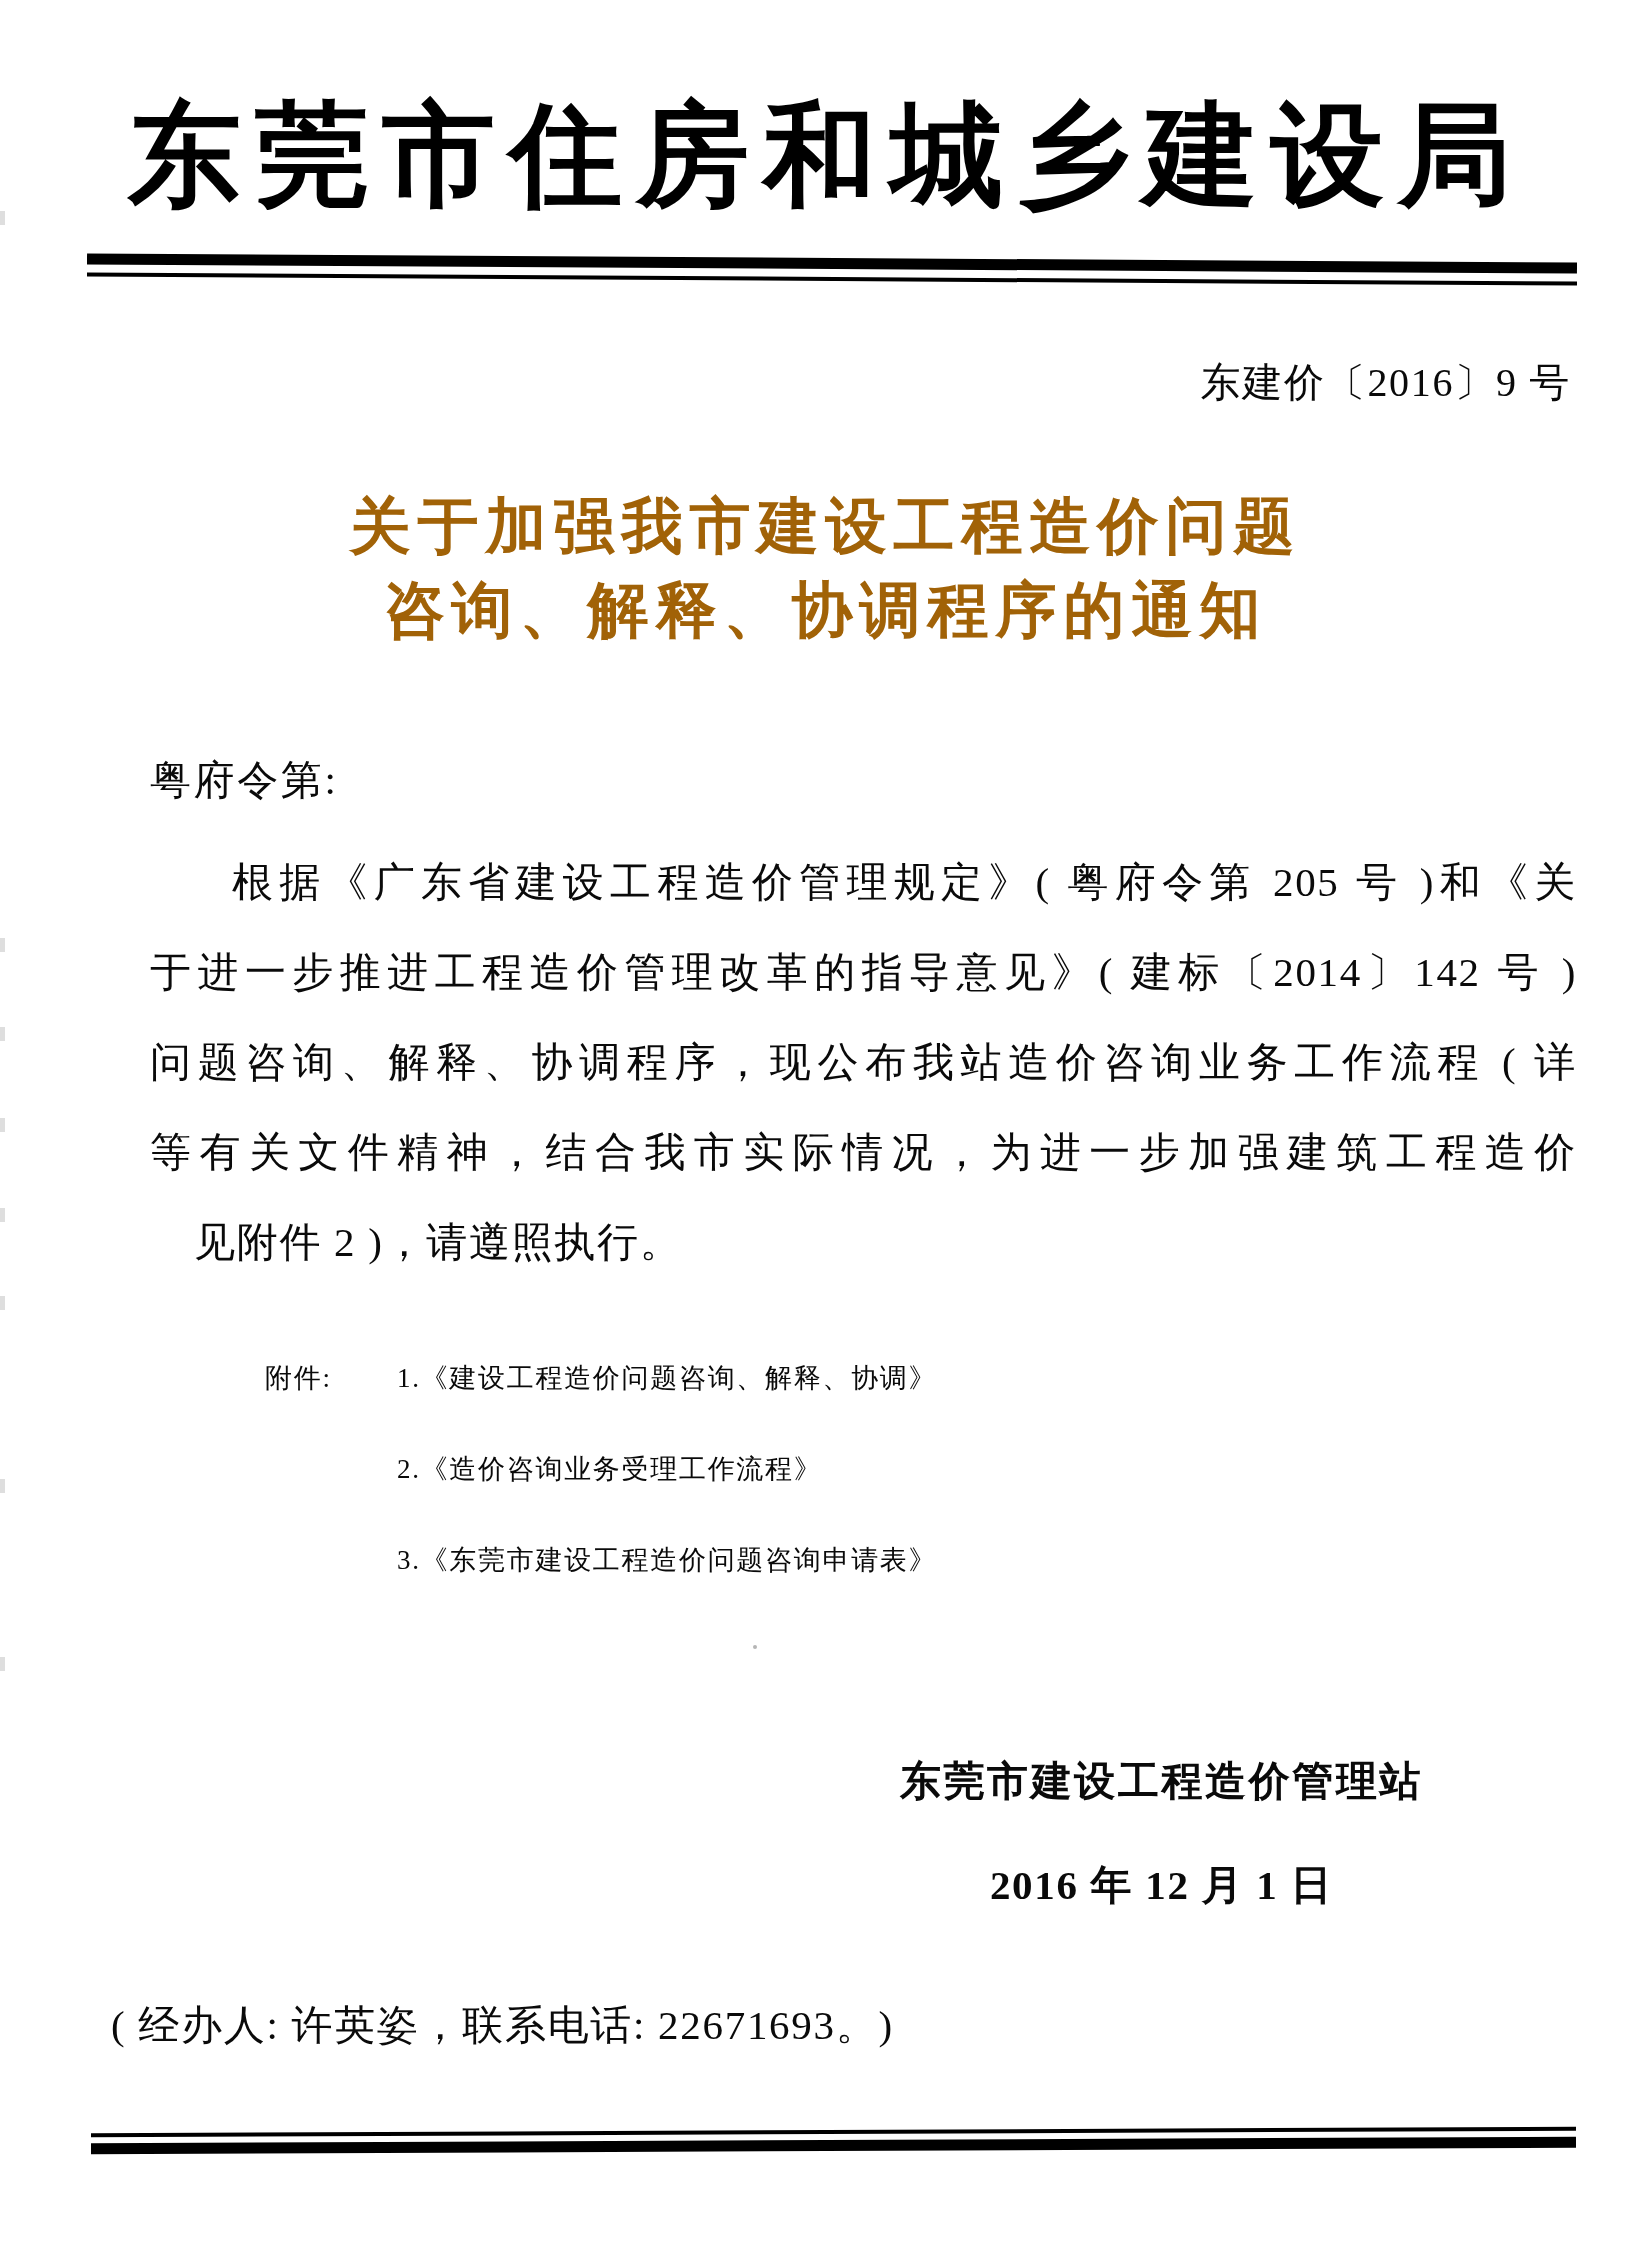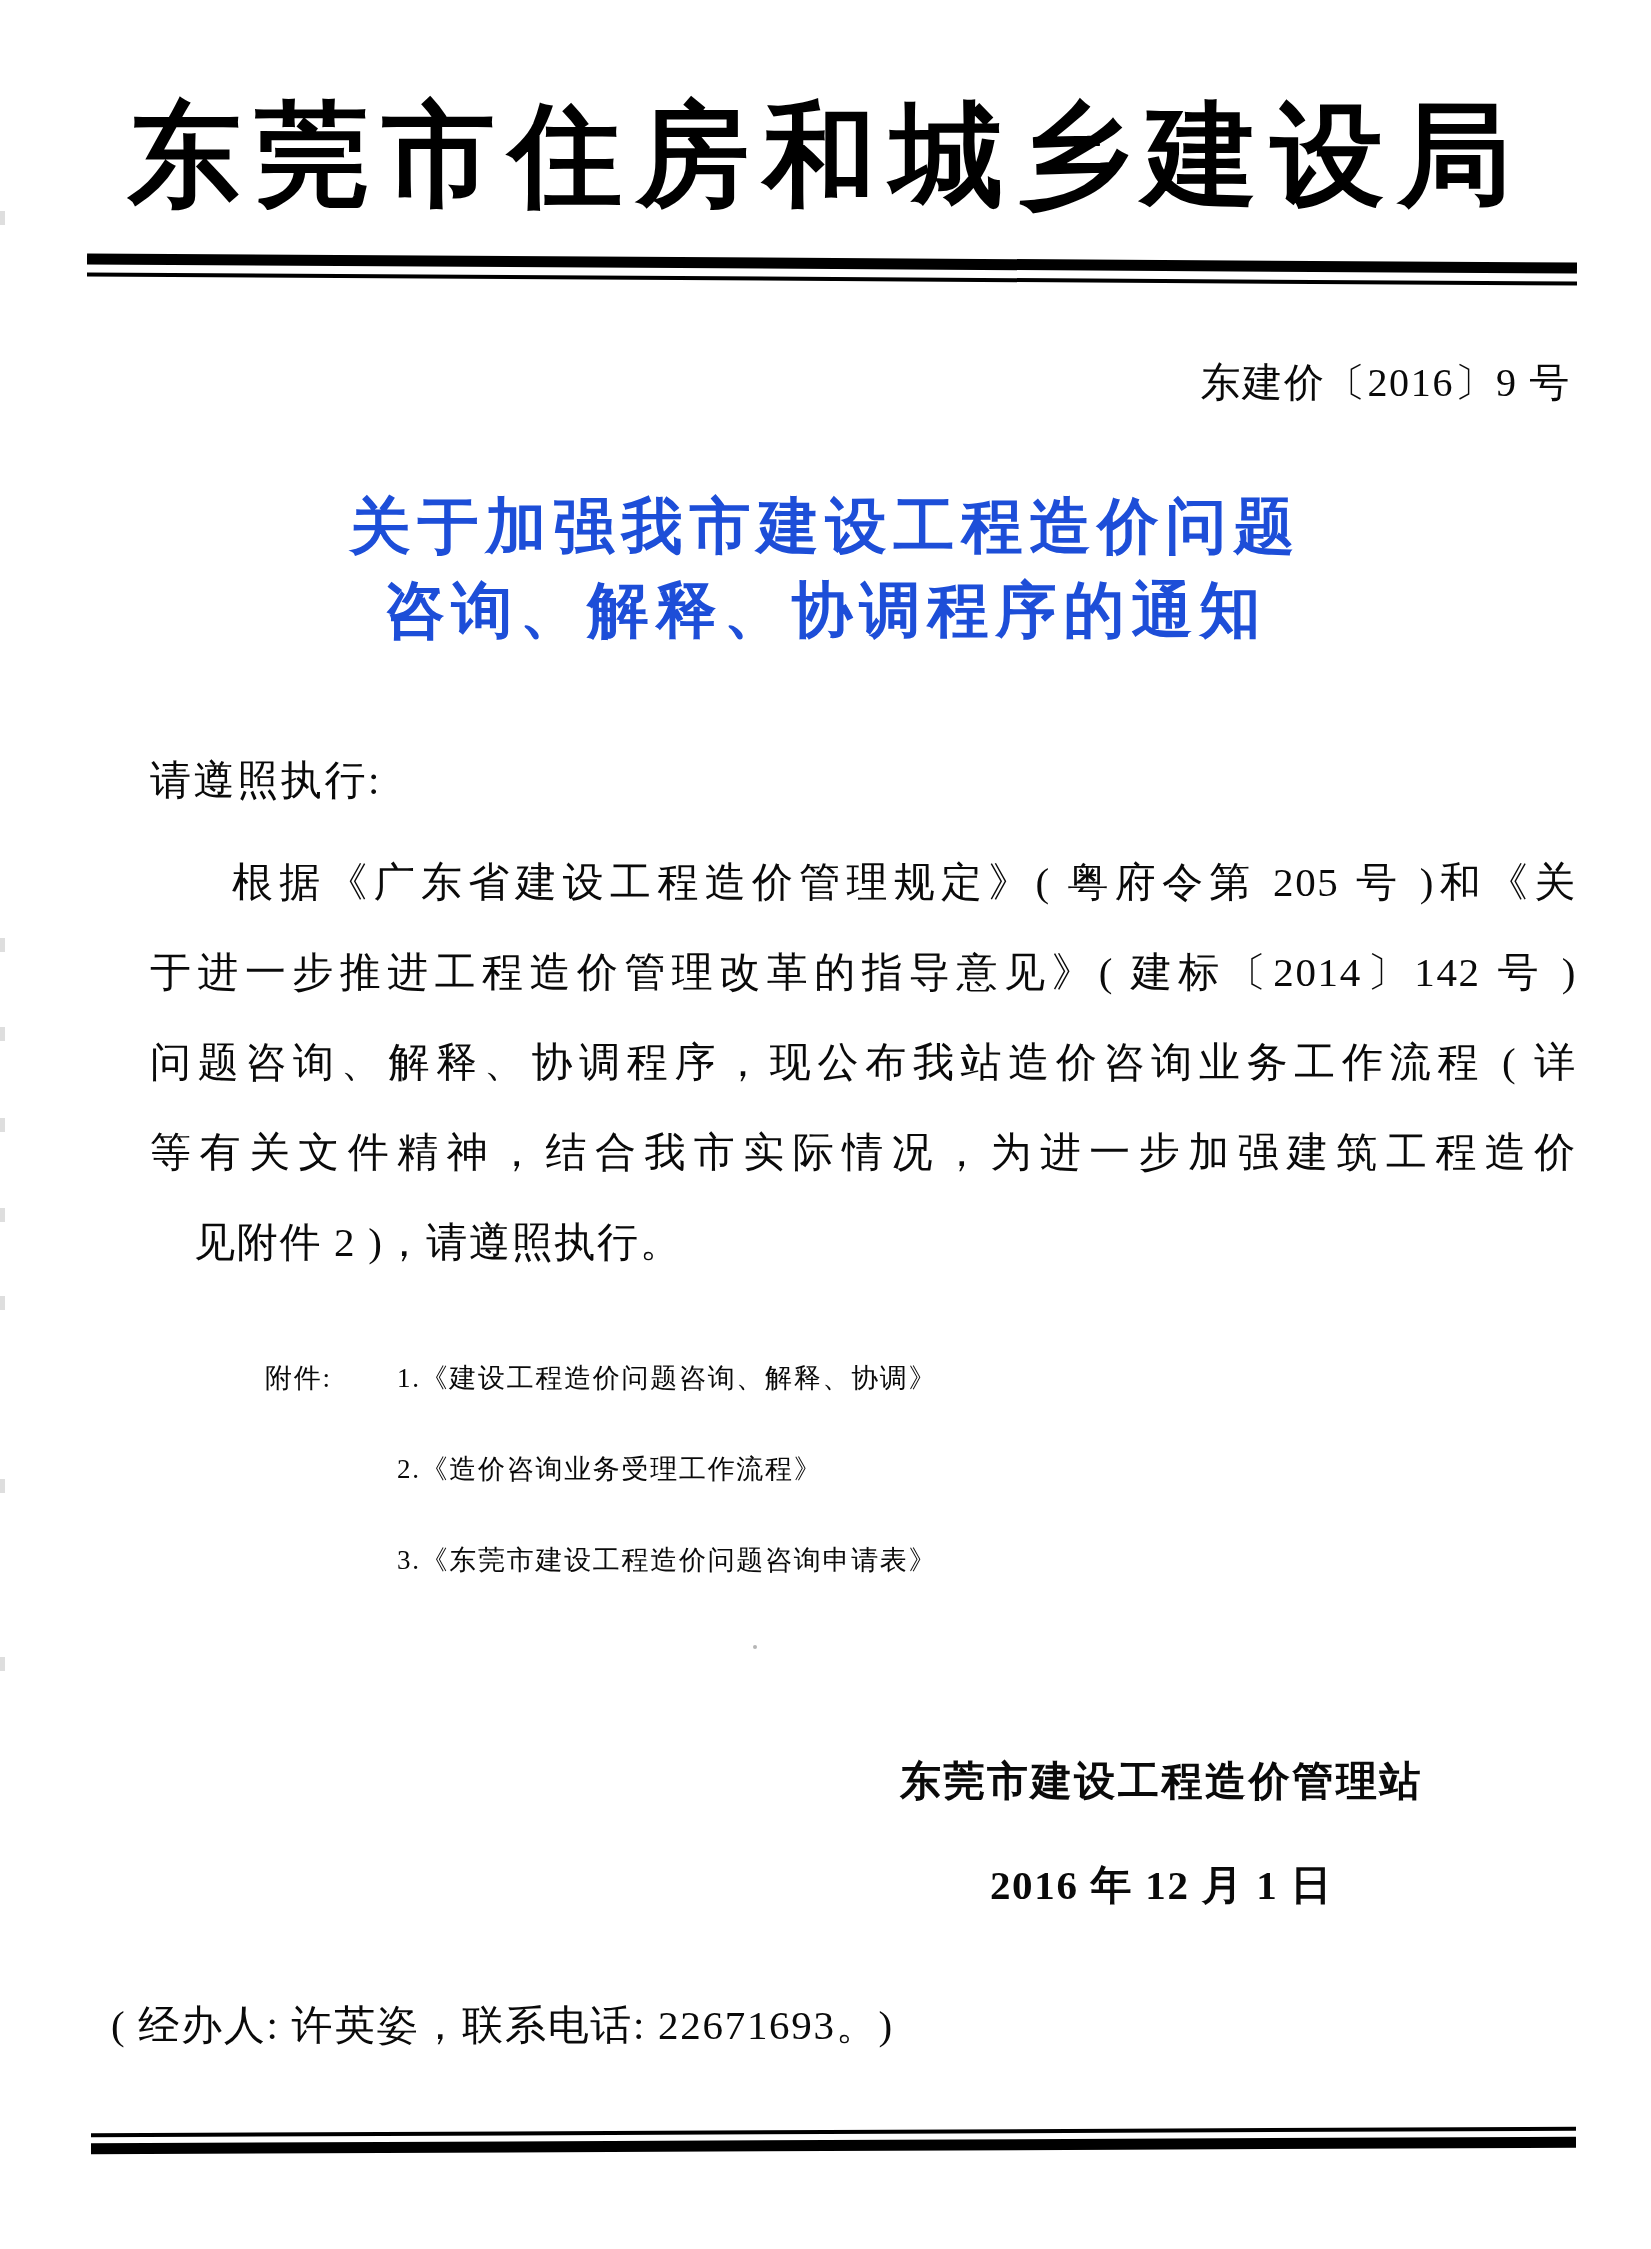--- a/index.html
+++ b/index.html
@@ -43,21 +43,21 @@
   .doc-title {
     position: absolute;
     top: 485px;
     left: 0;
     width: 100%;
     text-align: center;
     font-weight: bold;
     font-size: 61px;
     line-height: 84px;
     letter-spacing: 7px;
-    color: #1d4ed8;
+    color: #a16207;
   }
   .salutation {
     position: absolute;
     top: 753px;
     left: 150px;
     font-size: 41px;
     letter-spacing: 2.6px;
   }
   .body-block {
     position: absolute;
@@ -143,21 +143,21 @@
 <div class="rule rule-top-thick"></div>
 <div class="rule rule-top-thin"></div>
 
 <div class="doc-number">东建价〔2016〕9 号</div>
 
 <div class="doc-title">
   <div>关于加强我市建设工程造价问题</div>
   <div>咨询、解释、协调程序的通知</div>
 </div>
 
-<div class="salutation">请遵照执行:</div>
+<div class="salutation">粤府令第:</div>
 
 <div class="body-block">
   <div class="body-line first">根据《广东省建设工程造价管理规定》( 粤府令第 205 号 )和《关</div>
   <div class="body-line">于进一步推进工程造价管理改革的指导意见》( 建标〔2014〕142 号 )</div>
   <div class="body-line">问题咨询、解释、协调程序，现公布我站造价咨询业务工作流程 ( 详</div>
   <div class="body-line">等有关文件精神，结合我市实际情况，为进一步加强建筑工程造价</div>
   <div class="body-line last">见附件 2 )，请遵照执行。</div>
 </div>
 
 <div class="attachments">

